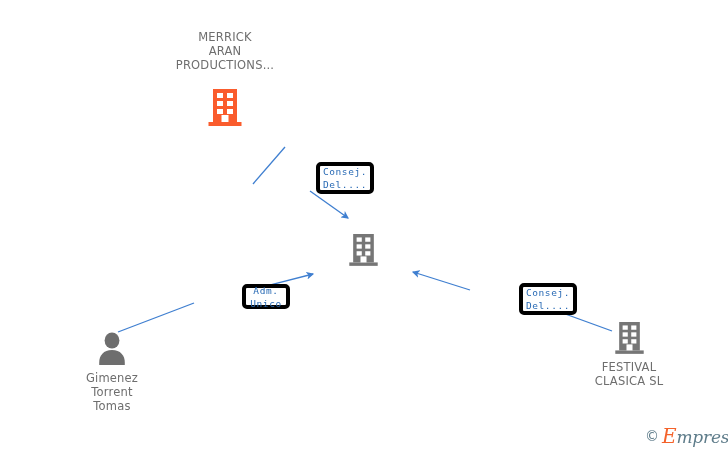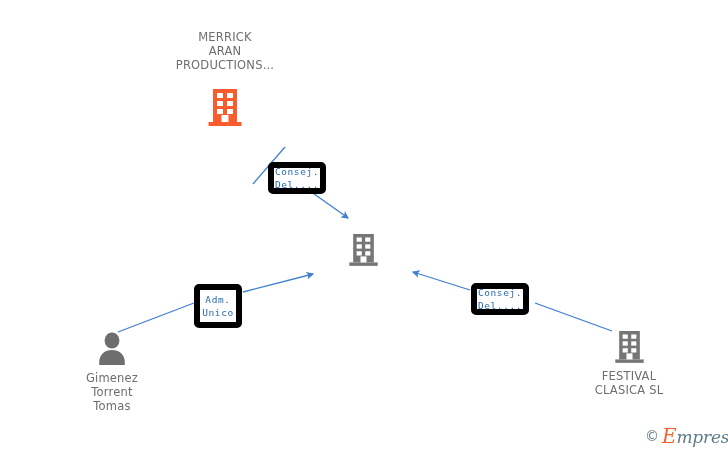--- a/index.html
+++ b/index.html
@@ -49,35 +49,36 @@
     margin-bottom: 14px;
   }
   .node.caption-below .caption {
     margin-top: 4px;
   }
 
   
   .edge-label {
     position: absolute;
     box-sizing: border-box;
-    border: 6px solid #000000;
+    border: 4px solid #000000;
     border-radius: 5px;
     background: #ffffff;
     color: #2a6bb5;
     font-family: "DejaVu Sans Mono", monospace;
     font-size: 9.5px;
     line-height: 13px;
     letter-spacing: 0.6px;
     text-align: center;
     display: flex;
     flex-direction: column;
     align-items: center;
     justify-content: center;
     white-space: pre-line;
     padding: 2px 4px;
+    margin-left: 48px;
   }
 
   
   #watermark {
     position: absolute;
     display: flex;
     align-items: center;
     gap: 3px;
     user-select: none;
   }
@@ -174,21 +175,21 @@
           <ellipse cx="16" cy="9.5" rx="7.4" ry="8"></ellipse>
           <path d="M 16 19 C 7.5 19 3.2 24.5 3.2 31.5 L 3.2 34 L 28.8 34 L 28.8 31.5 C 28.8 24.5 24.5 19 16 19 Z"></path>
         </g>
       </svg>
     </span>
     <span class="caption">Gimenez
 Torrent
 Tomas</span>
   </div>
 
-  <div class="node caption-below" style="left:567px; top:328px; width:124px;text-align:center;">
+  <div class="node caption-below" style="left:567px; top:319px; width:124px;text-align:center;">
     <span class="glyph">
       <svg width="31" height="37" viewBox="0 0 36 42" aria-hidden="true">
         <g fill="#767676">
           <rect x="6" y="3" width="24" height="33"></rect>
           <rect x="1.5" y="36" width="33" height="4"></rect>
         </g>
         <g fill="#ffffff">
           <rect x="10" y="7" width="6" height="5"></rect>
           <rect x="20" y="7" width="6" height="5"></rect>
           <rect x="10" y="15" width="6" height="5"></rect>
@@ -199,21 +200,21 @@
         </g>
       </svg>
     </span>
     <span class="caption">FESTIVAL
 CLASICA  SL</span>
   </div>
 
   <div class="edge-label" style="left:268px; top:162px; width:58px; height:32px;">Consej.
 Del....</div>
 
-  <div class="edge-label" style="left:194px; top:284px; width:48px; height:44px;">Adm.
+  <div class="edge-label" style="left:194px; top:284px; width:48px; height:25px;">Adm.
 Unico</div>
 
   <div class="edge-label" style="left:471px; top:283px; width:58px; height:32px;">Consej.
 Del....</div>
 
   <div id="watermark" style="left:645px; top:424px;">
     <span class="copy">©</span>
     <span class="brand"><span class="lead">E</span><span>mpresia</span></span>
   </div>
 

